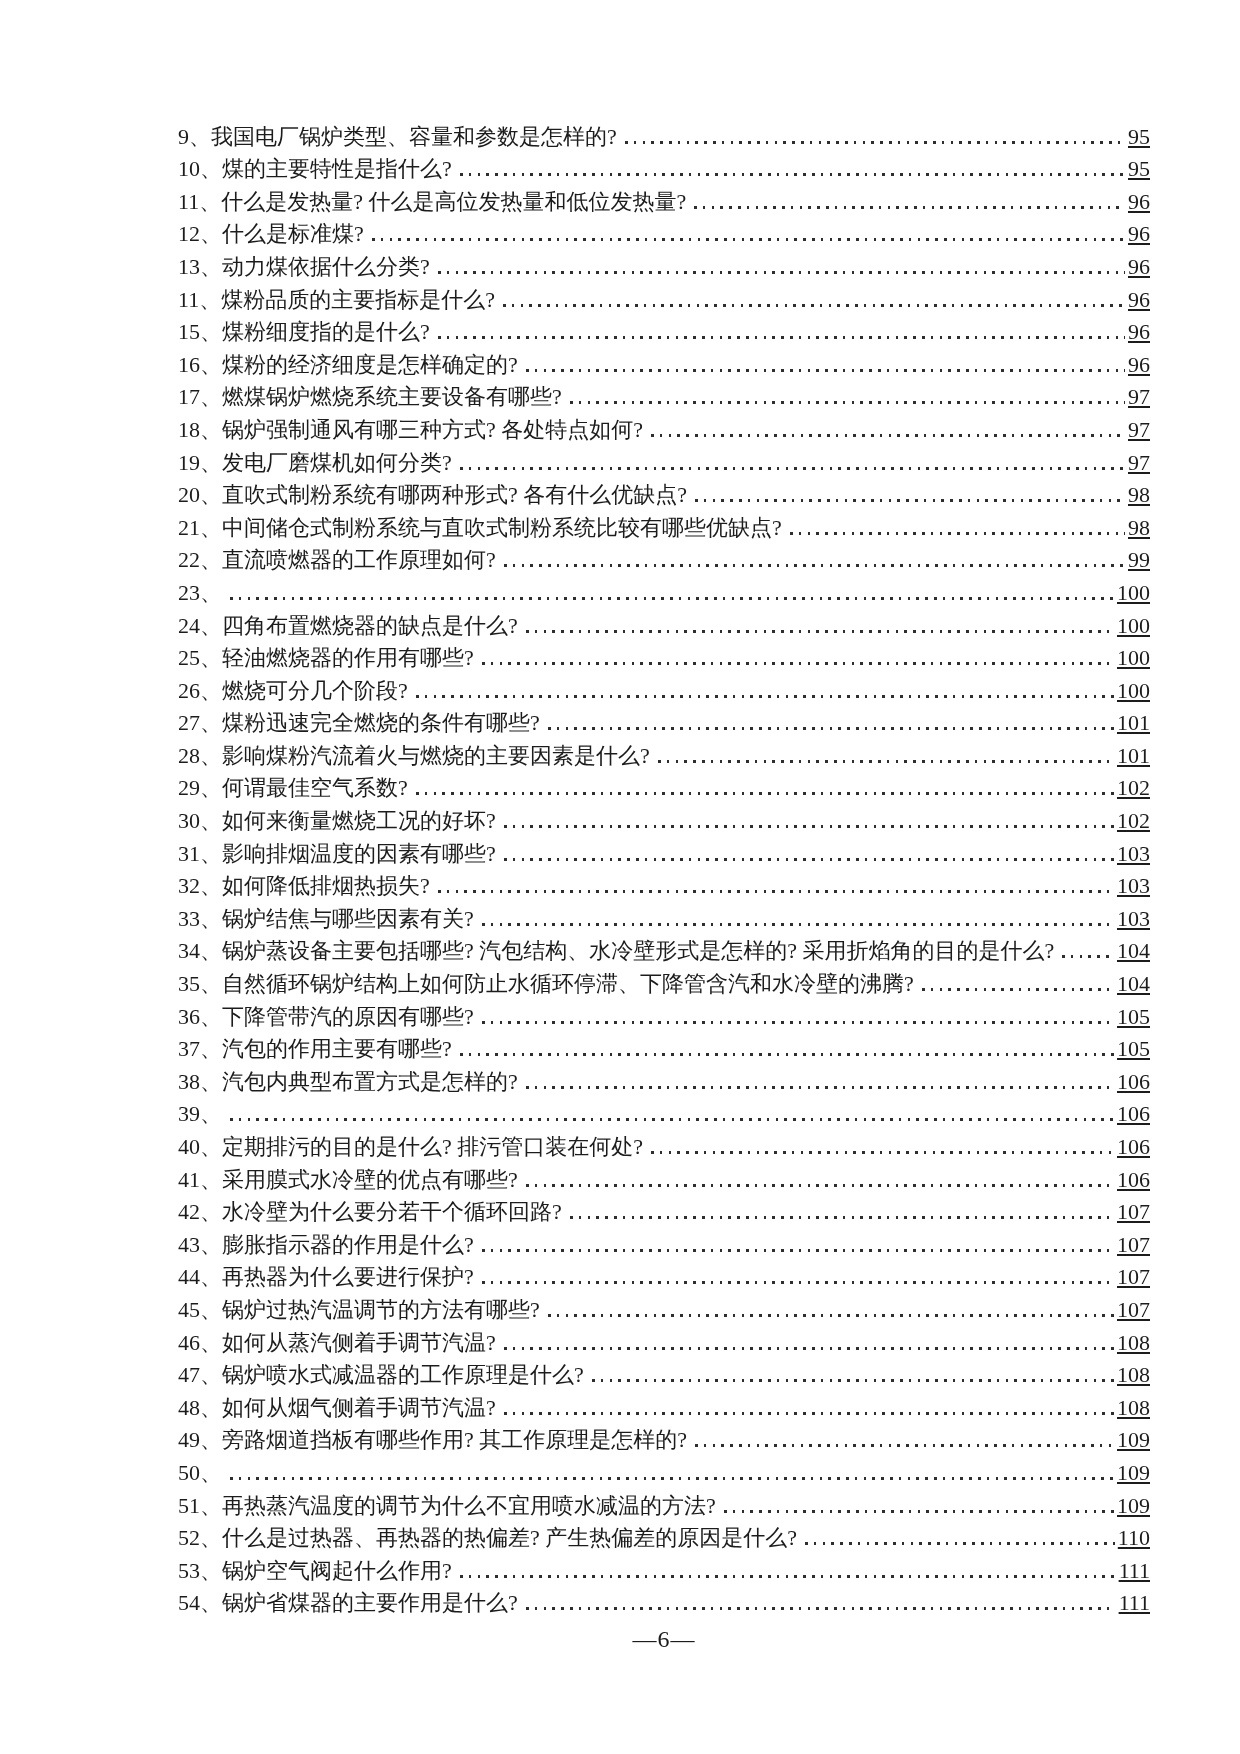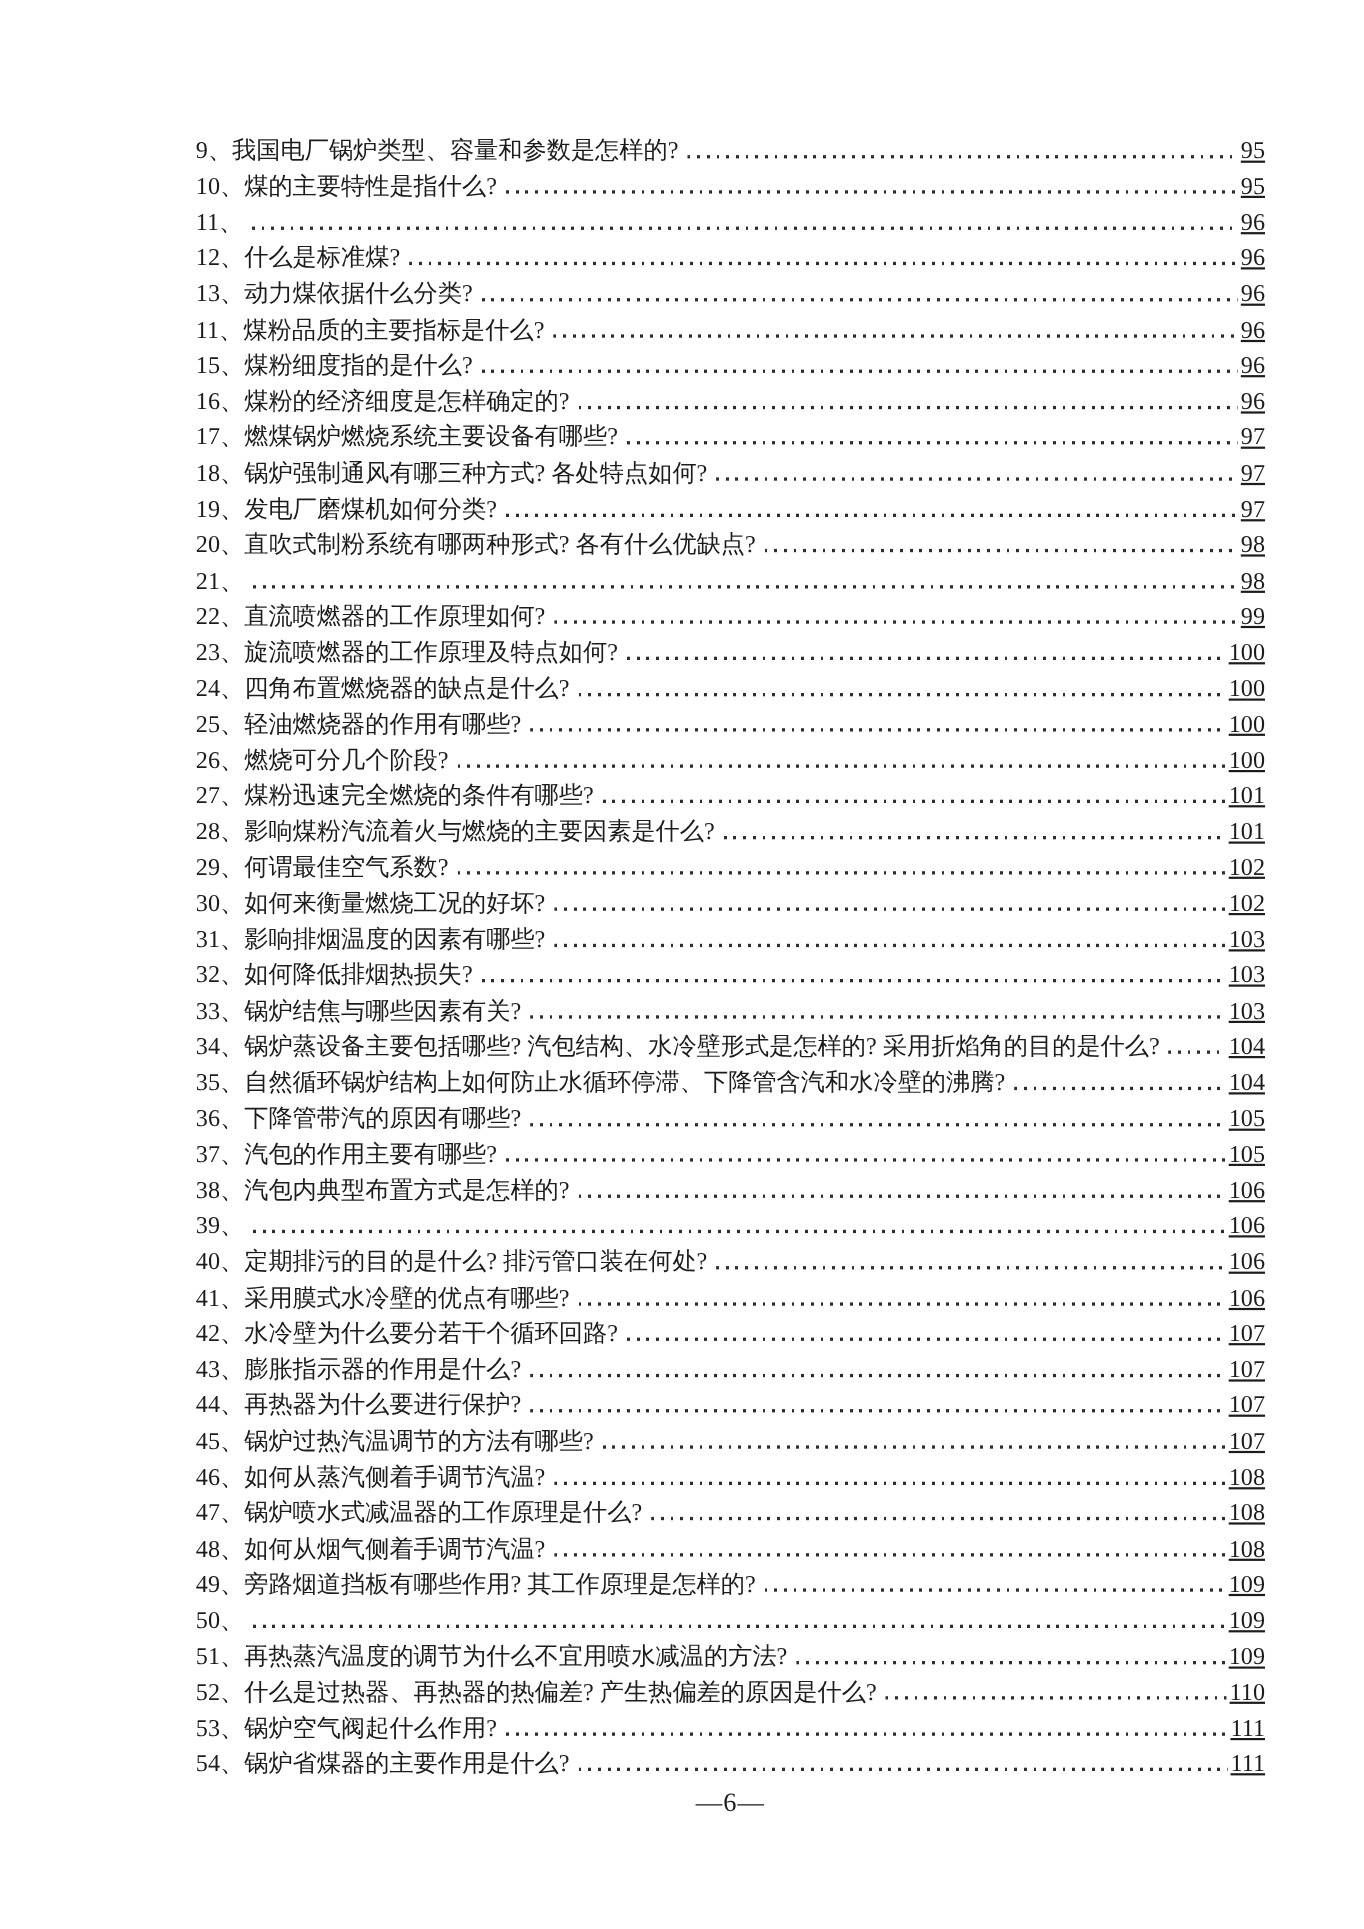--- a/index.html
+++ b/index.html
@@ -68,20 +68,21 @@
         <span class="toc-pageno">95</span>
       </div>
       <div class="toc-row">
         <span class="toc-no">10、</span>
         <span class="toc-title">煤的主要特性是指什么?</span>
         <span class="toc-leader"></span>
         <span class="toc-pageno">95</span>
       </div>
       <div class="toc-row">
         <span class="toc-no">11、</span>
+        <span class="toc-title">什么是发热量? 什么是高位发热量和低位发热量?</span>
         <span class="toc-leader"></span>
         <span class="toc-pageno">96</span>
       </div>
       <div class="toc-row">
         <span class="toc-no">12、</span>
         <span class="toc-title">什么是标准煤?</span>
         <span class="toc-leader"></span>
         <span class="toc-pageno">96</span>
       </div>
       <div class="toc-row">
@@ -127,32 +128,32 @@
         <span class="toc-pageno">97</span>
       </div>
       <div class="toc-row">
         <span class="toc-no">20、</span>
         <span class="toc-title">直吹式制粉系统有哪两种形式? 各有什么优缺点?</span>
         <span class="toc-leader"></span>
         <span class="toc-pageno">98</span>
       </div>
       <div class="toc-row">
         <span class="toc-no">21、</span>
+        <span class="toc-title">中间储仓式制粉系统与直吹式制粉系统比较有哪些优缺点?</span>
         <span class="toc-leader"></span>
         <span class="toc-pageno">98</span>
       </div>
       <div class="toc-row">
         <span class="toc-no">22、</span>
         <span class="toc-title">直流喷燃器的工作原理如何?</span>
         <span class="toc-leader"></span>
         <span class="toc-pageno">99</span>
       </div>
       <div class="toc-row">
         <span class="toc-no">23、</span>
-        <span class="toc-title">旋流喷燃器的工作原理及特点如何?</span>
         <span class="toc-leader"></span>
         <span class="toc-pageno">100</span>
       </div>
       <div class="toc-row">
         <span class="toc-no">24、</span>
         <span class="toc-title">四角布置燃烧器的缺点是什么?</span>
         <span class="toc-leader"></span>
         <span class="toc-pageno">100</span>
       </div>
       <div class="toc-row">

